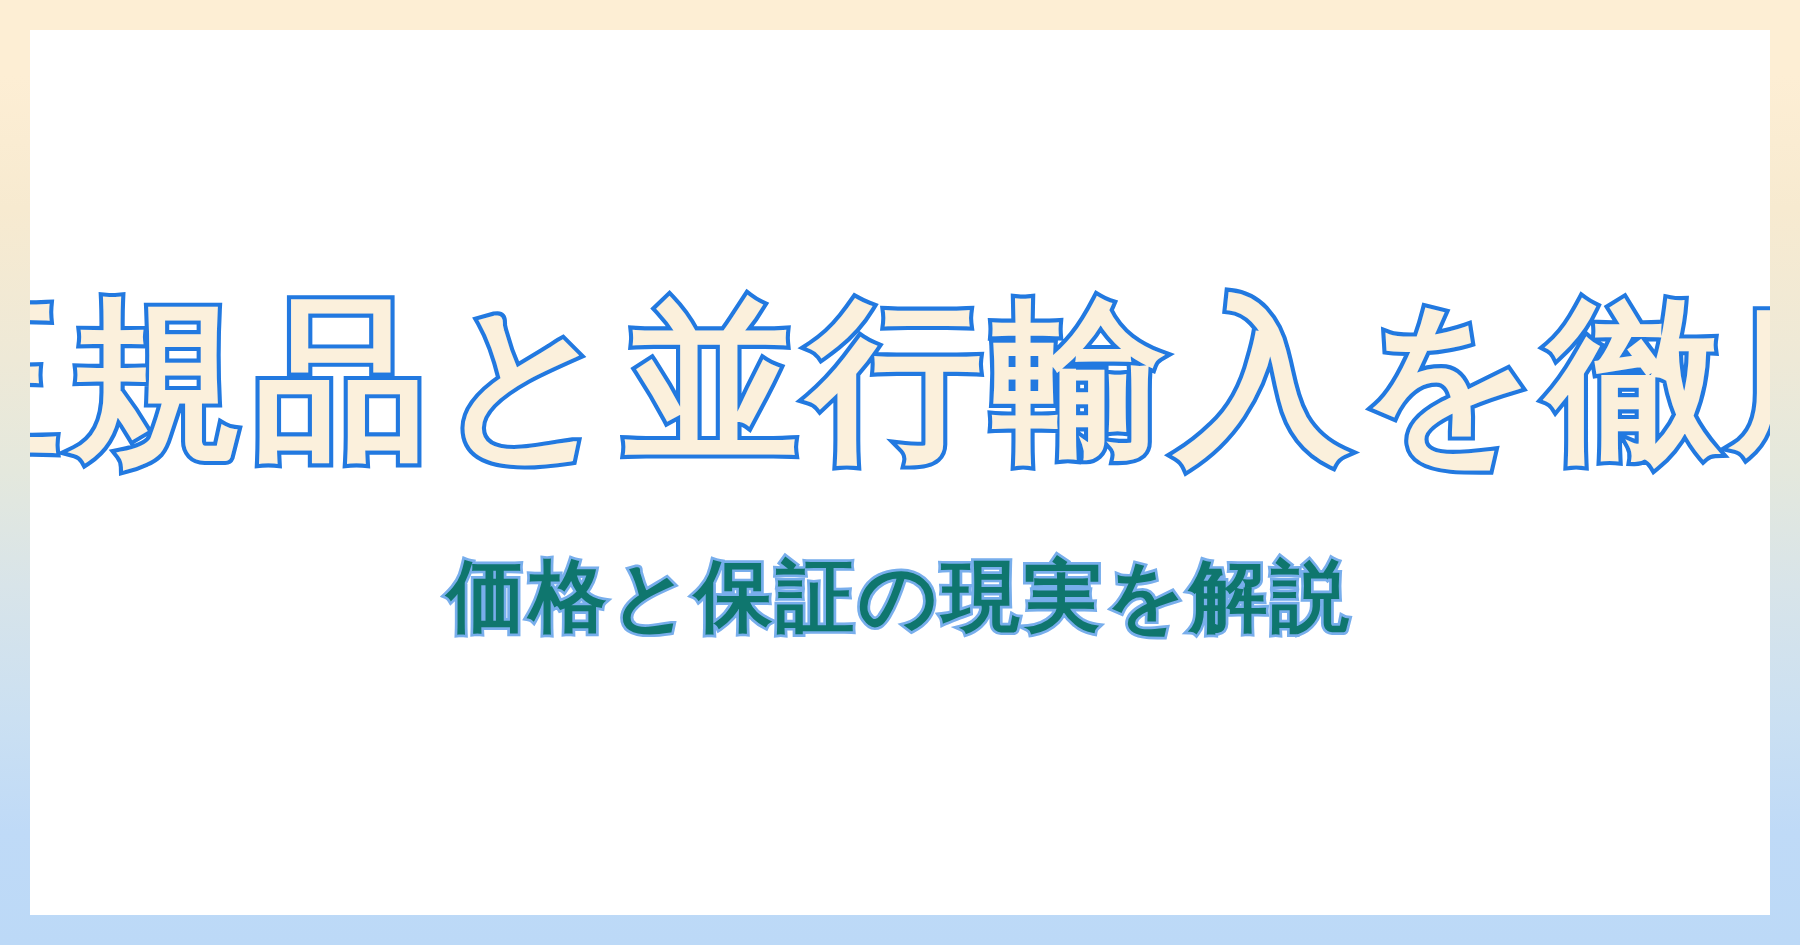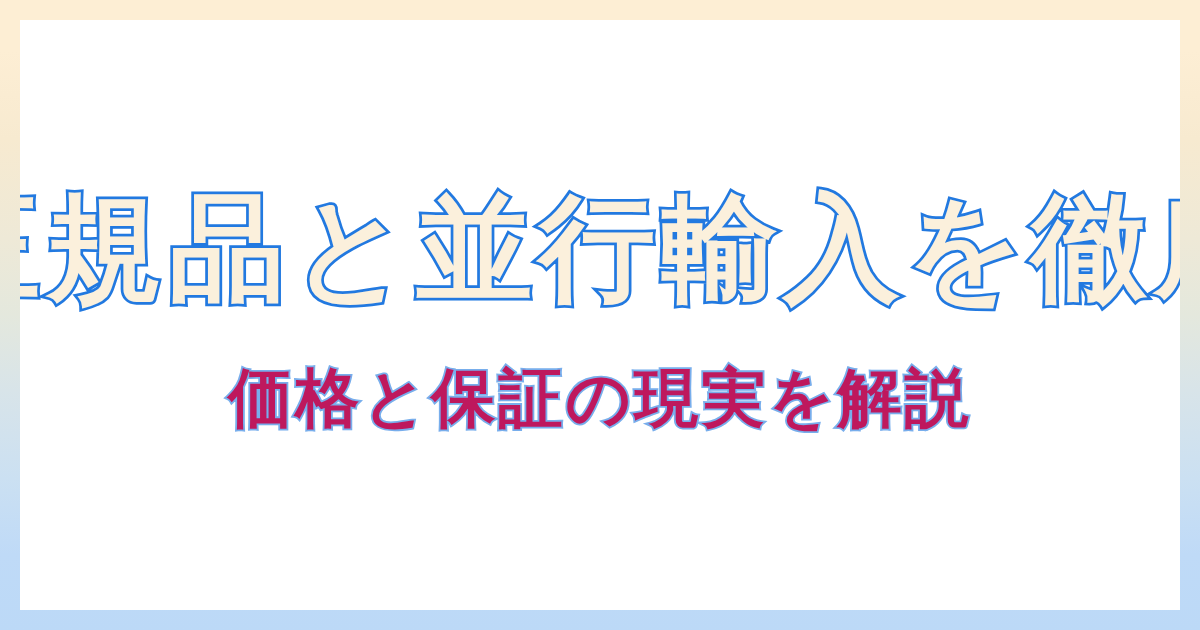--- a/index.html
+++ b/index.html
@@ -71,23 +71,23 @@
   #headline {
     font-size:116px;
     font-family:"DejaVu Sans", "Liberation Sans", sans-serif;
     color:#fbf0dc;
     -webkit-text-stroke:5.5px #2279e0;
     paint-order:stroke fill;
     text-shadow:0 0 0.5px #2279e0;
   }
 
   #subheadline {
-    font-size:64px;
+    font-size:52px;
     font-family:"DejaVu Sans", "Liberation Sans", sans-serif;
-    color:#be185d;
+    color:#0f766e;
     -webkit-text-stroke:3.6px #78aeec;
     paint-order:stroke fill;
     letter-spacing:0.05em;
     text-shadow:0 0 0.5px #78aeec;
   }
 </style>
 </head>
 <body>
 
 <div id="og-card">

